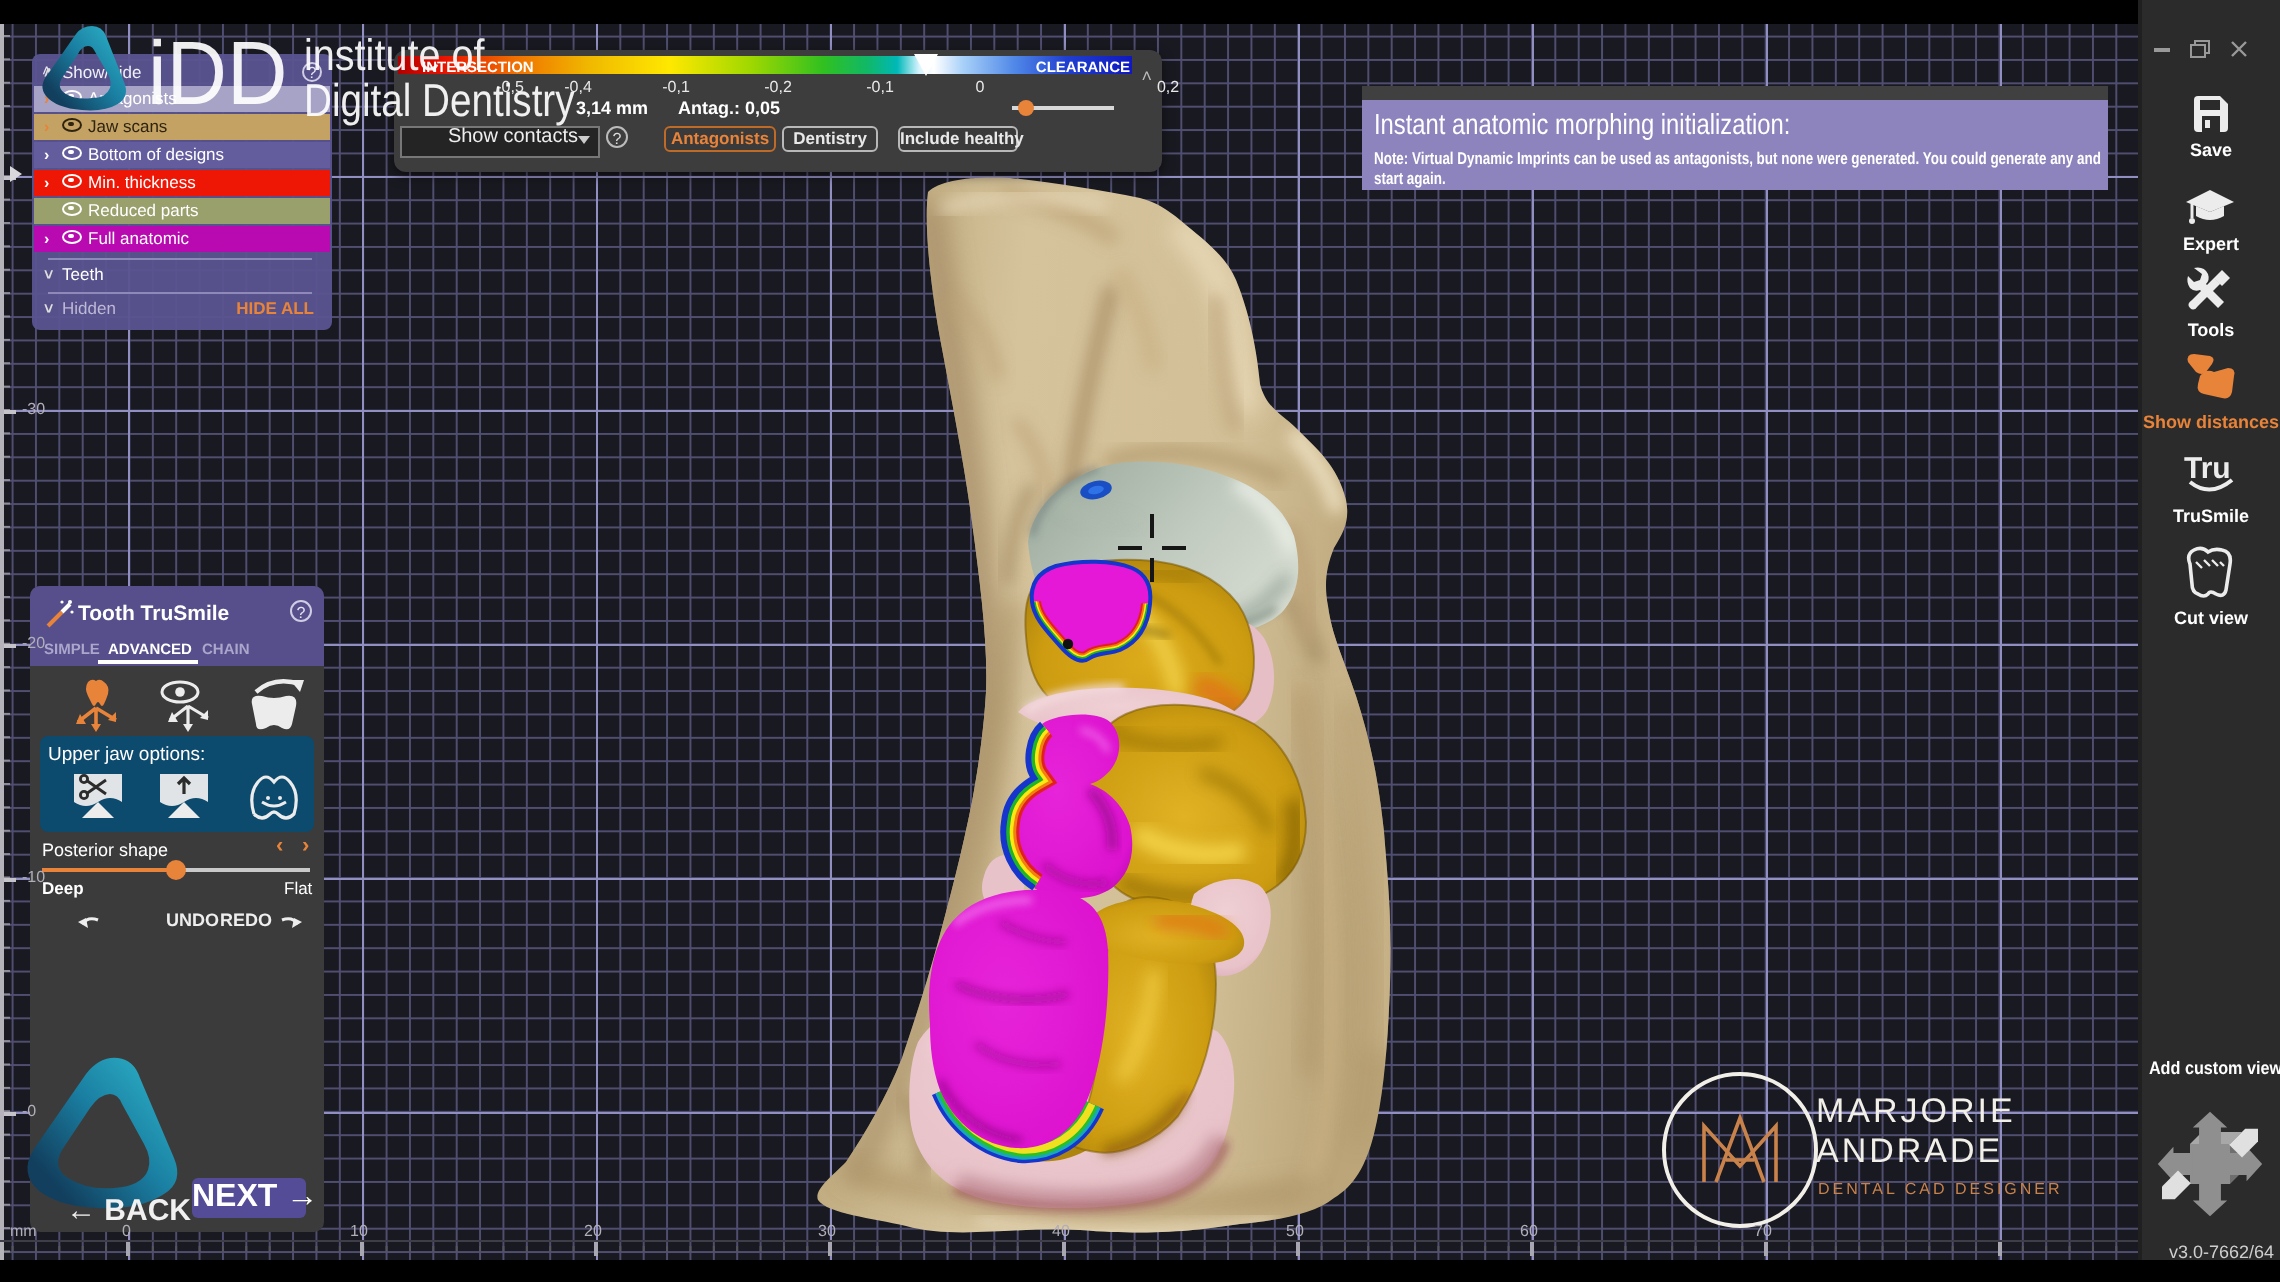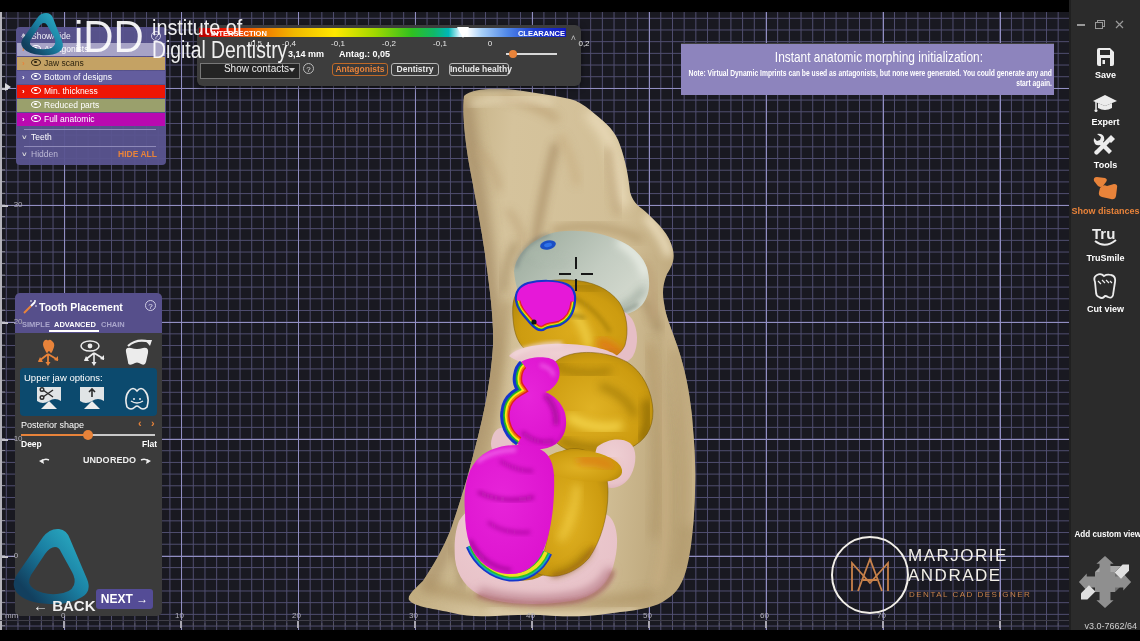--- a/index.html
+++ b/index.html
@@ -25,21 +25,21 @@
 .lrow .eye { display:inline-block; width:13px; height:8px; position:relative; }
 .lrow .eye:before { content:""; position:absolute; left:0; top:0.5px; width:8px; height:5px; border:1px solid currentColor; border-radius:50%; }
 .lrow .eye:after { content:""; position:absolute; left:3.2px; top:2.8px; width:2.4px; height:2.4px; background:currentColor; border-radius:50%; }
 
 #toolbar { position:absolute; left:197px; top:25px; width:384px; height:61px; background:#3d3d3d; border-radius:6px; box-shadow:0 2px 6px rgba(0,0,0,0.5); }
 #gradbar { position:absolute; left:2px; top:3px; width:367px; height:9px;
   background:linear-gradient(90deg,#b00000 0%,#e81000 6%,#f07000 16%,#f0b800 26%,#ffe800 37%,#a0d800 48%,#30c020 58%,#10b868 64%,#00b8b8 68%,#d8f4ff 71%,#ffffff 73%,#a8d0f8 77%,#5088e8 84%,#2040d0 91%,#1018c0 100%); }
 .tnum { position:absolute; top:14px; font-size:8px; color:#e8e8e8; transform:translateX(-50%);margin-left:26px; }
 .tbtn { position:absolute; top:38px; height:13px; white-space:nowrap; font-size:8.5px; font-weight:bold; color:#e8e8e8; border:1px solid #b8b8b8; border-radius:3px; background:#3a3a3a; text-align:center; line-height:11px; }
 
-#msgbox { position:absolute; left:681px; top:43px; width:373px; height:52px; background:#8d84bd; border-top:1px solid #404040; padding:4px 6px; color:#fff;text-align:right; }
+#msgbox { position:absolute; left:681px; top:43px; width:373px; height:52px; background:#8d84bd; border-top:7px solid #404040; padding:4px 6px; color:#fff; }
 #msgbox h1 { font-size:14.5px; font-weight:normal; margin:1px 0 3px 0; transform:scaleX(0.82); transform-origin:left top; white-space:nowrap; }
 #msgbox p { font-size:8.5px; font-weight:bold; line-height:1.18; width:462px; transform:scaleX(0.79); transform-origin:left top; }
 
 #sidebar { position:absolute; left:1069px; top:0; width:71px; height:641px; background:#2b2b2b; border-left:2px solid #202020; color:#fff; }
 .sblab { position:absolute; width:69px; left:0; text-align:center; font-size:9px; font-weight:bold; color:#fff; white-space:nowrap; }
 .sbico { position:absolute; left:0; width:69px; text-align:center; }
 
 #placement { position:absolute; left:15px; top:293px; width:147px; height:323px; background:#3b3b3b; border-radius:5px; color:#fff; }
 #tphead { position:absolute; left:0; top:0; width:147px; height:40px; background:#564f8b; border-radius:5px 5px 0 0; }
 
@@ -395,21 +395,21 @@
 
 <div id="placement">
   <div id="tphead">
     <svg class="abs" style="left:7px;top:6px;" width="16" height="16">
         <path d="M2,14 L9,7" stroke="#e8833a" stroke-width="2"></path>
         <path d="M9,7 L13,3" stroke="#fff" stroke-width="2"></path>
         <circle cx="13" cy="2" r="1" fill="#fff"></circle>
         <circle cx="9" cy="2" r="0.8" fill="#fff"></circle>
         <circle cx="14" cy="7" r="0.8" fill="#fff"></circle>
       </svg>
-    <div class="abs" style="left:24px;top:8px;font-size:10.5px;font-weight:bold;">Tooth Placement</div>
+    <div class="abs" style="left:24px;top:8px;font-size:10.5px;font-weight:bold;">Tooth TruSmile</div>
     <div class="abs" style="left:130px;top:7px;width:11px;height:11px;border:1px solid #cfcce4;border-radius:50%;font-size:8px;text-align:center;line-height:11px;color:#e6e4f2;">?</div>
     <div class="abs" style="left:7px;top:27px;font-size:7.5px;font-weight:bold;color:#aaa6cc;">SIMPLE</div>
     <div class="abs" style="left:39px;top:27px;font-size:7.5px;font-weight:bold;color:#fff;">ADVANCED</div>
     <div class="abs" style="left:34px;top:37px;width:50px;height:2px;background:#fff;"></div>
     <div class="abs" style="left:86px;top:27px;font-size:7.5px;font-weight:bold;color:#aaa6cc;">CHAIN</div>
   </div>
   <svg class="abs" style="left:20px;top:46px;" width="42" height="27">
     <path d="M9,2 Q11,0 13,1.5 Q15,0 17,2 Q20,4 19,8 Q18,11 17,13 Q16,15 15,13 Q14,11 13,13 Q12,15 11,13 Q10,11 9,9 Q7,5 9,2 Z" fill="#e8833a"></path>
     <g stroke="#e8833a" stroke-width="1.8" fill="none">
         <path d="M13,15 L13,24 M13,15 L23,21 M13,15 L4,22"></path>
@@ -456,32 +456,32 @@
         <circle cx="17" cy="14" r="1" fill="#ececec"></circle>
       </svg>
   </div>
   <div class="abs" style="left:6px;top:127px;font-size:9px;color:#fff;">Posterior shape</div>
   <div class="abs" style="left:123px;top:124px;font-size:11px;font-weight:bold;color:#e8833a;">‹</div>
   <div class="abs" style="left:136px;top:124px;font-size:11px;font-weight:bold;color:#e8833a;">›</div>
   <div class="abs" style="left:6px;top:141px;width:134px;height:2px;background:#c9c9c9;"></div>
   <div class="abs" style="left:6px;top:141px;width:67px;height:2px;background:#e8833a;"></div>
   <div class="abs" style="left:68px;top:137px;width:10px;height:10px;border-radius:50%;background:#e8833a;"></div>
   <div class="abs" style="left:6px;top:146px;font-size:8.5px;font-weight:bold;color:#fff;">Deep</div>
-  <div class="abs" style="left:127px;top:146px;font-size:8.5px;font-weight:bold;color:#fff;">Flat</div>
+  <div class="abs" style="left:127px;top:146px;font-size:8.5px;font-weight:normal;color:#fff;">Flat</div>
   <svg class="abs" style="left:24px;top:164px;" width="12" height="8">
       <path d="M2,5 Q5,1 10,3" stroke="#eee" stroke-width="1.5" fill="none"></path>
       <path d="M0,4 L5,7 L4,2 Z" fill="#eee"></path>
     </svg>
     <div class="abs" style="left:38px;top:162px;font-size:9px;font-weight:bold;color:#eee;padding-left:30px;">UNDO</div>
   <div class="abs" style="left:95px;top:162px;font-size:9px;font-weight:bold;color:#eee;">REDO</div>
     <svg class="abs" style="left:124px;top:164px;" width="12" height="8">
       <path d="M10,5 Q7,1 2,3" stroke="#eee" stroke-width="1.5" fill="none"></path>
       <path d="M12,4 L7,7 L8,2 Z" fill="#eee"></path>
     </svg>
-  <div class="abs" style="left:81px;top:296px;width:57px;height:20px;background:#544c96;border-radius:3px;font-size:12px;font-weight:bold;color:#fff;text-align:center;line-height:20px;">NEXT →</div>
+  <div class="abs" style="left:81px;top:296px;width:57px;height:20px;background:#544c96;border-radius:3px;font-size:16px;font-weight:bold;color:#fff;text-align:center;line-height:20px;">NEXT →</div>
 </div>
 
 <div id="watermark">
   <svg class="abs" style="left:16px;top:11px;" width="56" height="52" viewBox="0 0 56 52">
     <defs>
         <linearGradient id="sw1" x1="0.9" y1="0.05" x2="0.1" y2="0.75">
       <stop offset="0" stop-color="#2cb0c6"></stop>
           <stop offset="0.5" stop-color="#1a7fa2"></stop>
           <stop offset="1" stop-color="#123f5e"></stop>
     </linearGradient>

